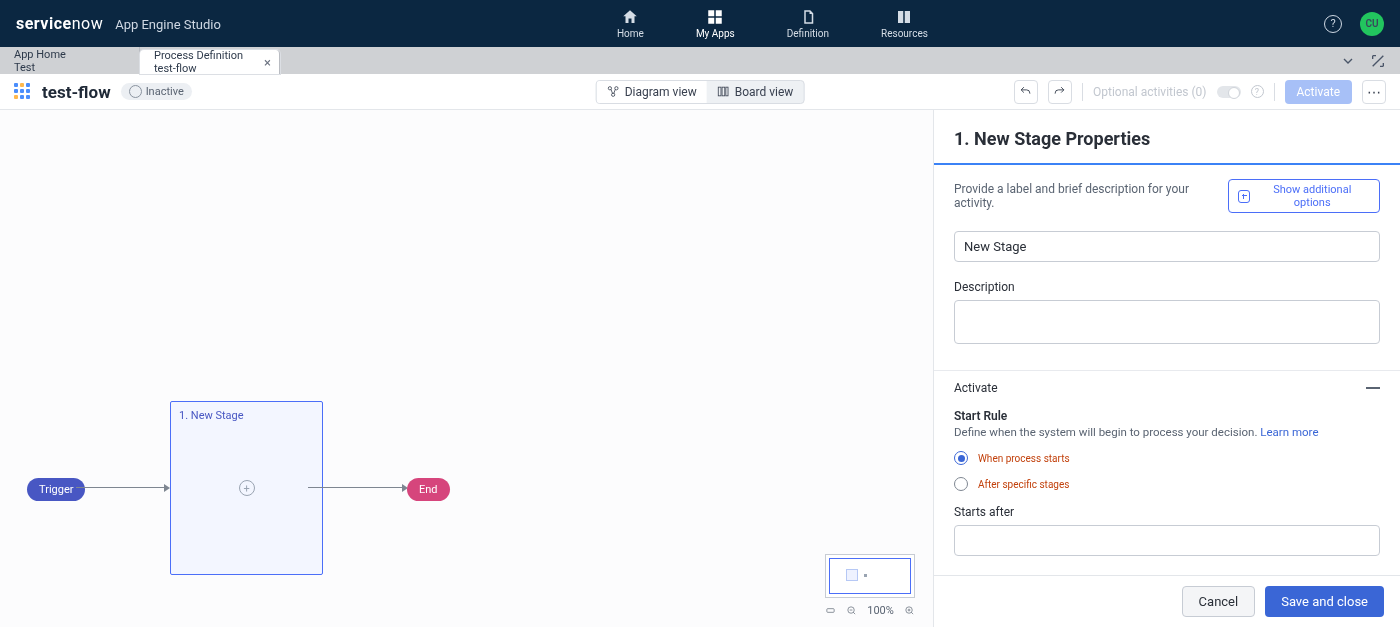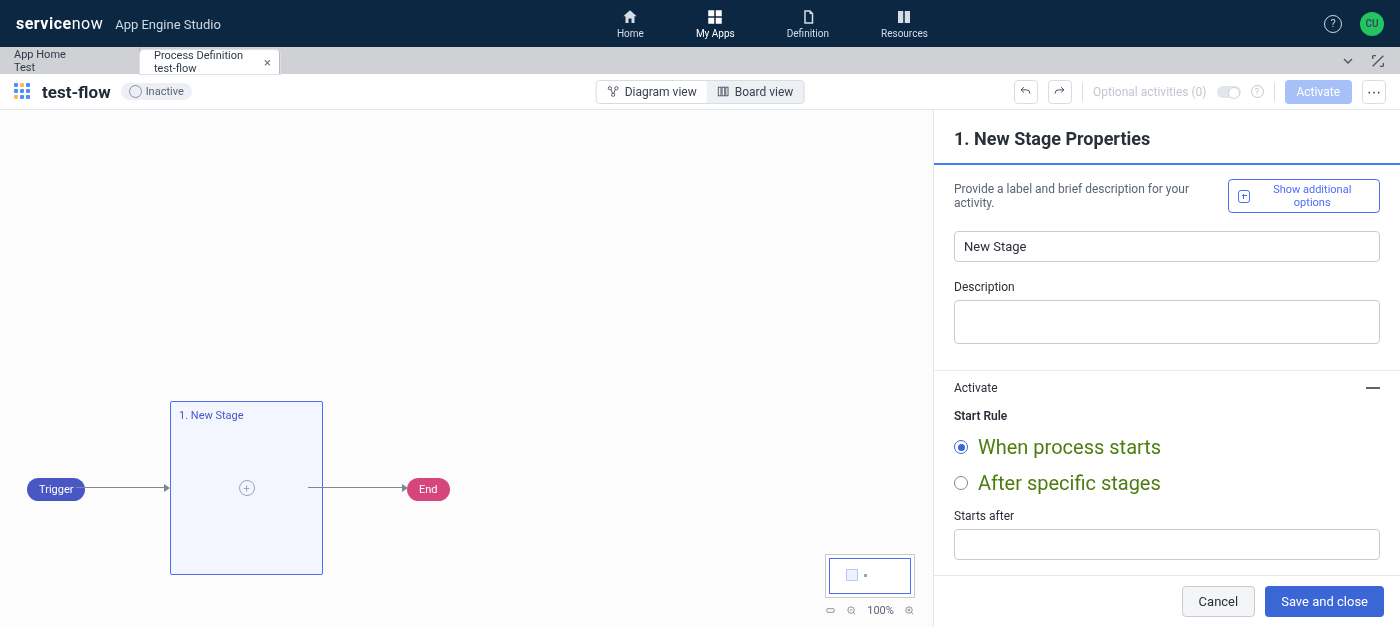--- a/index.html
+++ b/index.html
@@ -95,21 +95,21 @@
 .section-divider { border-top: 1px solid #e8eaee; }
 .section-title-row { display: flex; justify-content: space-between; align-items: center; padding: 10px 20px; font-size: 12px; color: #2a2f38; }
 .collapse-dash { width: 14px; height: 2px; background: #5a6472; cursor: pointer; }
 .sub-bold { font-size: 12px; font-weight: 600; color: #2a2f38; }
 .sub-desc { font-size: 11.5px; color: #5a6472; margin-top: 2px; }
 .learn-link { color: #3a66d6; cursor: pointer; }
 .radio-row { display: flex; align-items: center; gap: 10px; margin: 12px 0 6px; cursor: pointer; }
 .radio { width: 14px; height: 14px; border: 1.5px solid #7e8691; border-radius: 50%; display: flex; align-items: center; justify-content: center; flex-shrink:0; }
 .radio.checked::after { content: ""; width: 7px; height: 7px; background: #3a66d6; border-radius: 50%; }
 .radio.checked { border-color: #3a66d6; }
-.radio-label { font-size: 20px; color: #4d7c0f; }
+.radio-label { font-size: 10px; color: #c2410c; }
 .panel-footer { border-top: 1px solid #e3e6ea; padding: 10px 16px; display: flex; justify-content: flex-end; gap: 10px; }
 .btn-secondary { border: 1px solid #c7ccd4; background: #f4f5f7; color: #2a2f38; border-radius: 4px; padding: 7px 16px; font-size: 13px; cursor: pointer; }
 .btn-primary { border: none; background: #3a66d6; color: #fff; border-radius: 4px; padding: 7px 16px; font-size: 13px; cursor: pointer; }
 </style>
 </head>
 <body>
 
 <div class="topnav">
   <div class="brand">
     <span class="brand-logo"><span>service</span><span class="now">now</span></span>
@@ -282,20 +282,21 @@
         </div>
       </div>
 
       <div class="section-divider"></div>
       <div class="section-title-row">
         <span>Activate</span>
         <span class="collapse-dash"></span>
       </div>
       <div class="panel-section" style="padding-top:4px">
         <div class="sub-bold">Start Rule</div>
+        <div class="sub-desc"><span>Define when the system will begin to process your decision. </span><span class="learn-link">Learn more</span></div>
 
         <div class="radio-row">
           <span class="radio checked"></span>
           <span class="radio-label">When process starts</span>
         </div>
         <div class="radio-row">
           <span class="radio"></span>
           <span class="radio-label">After specific stages</span>
         </div>
 

